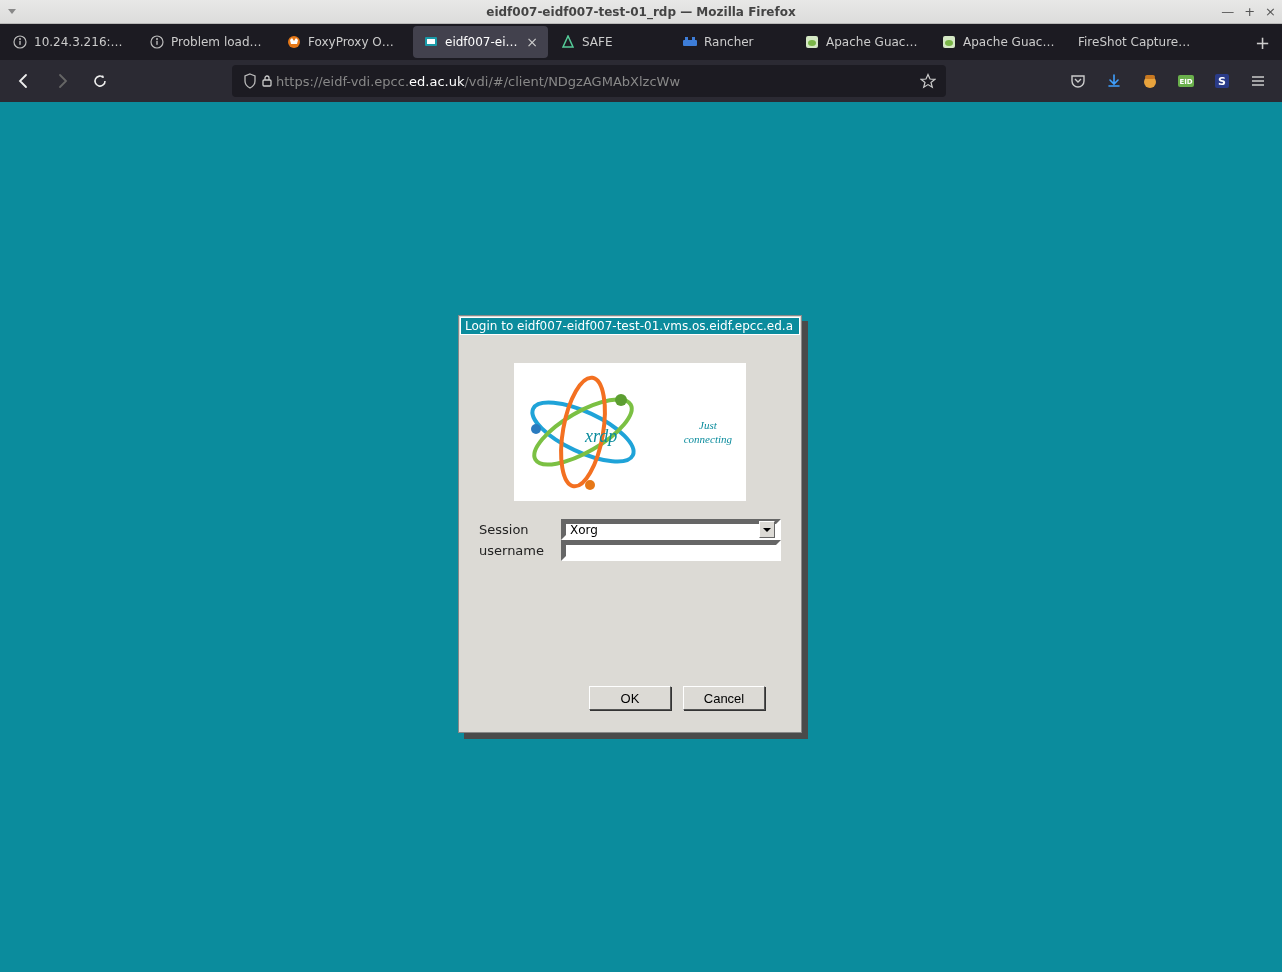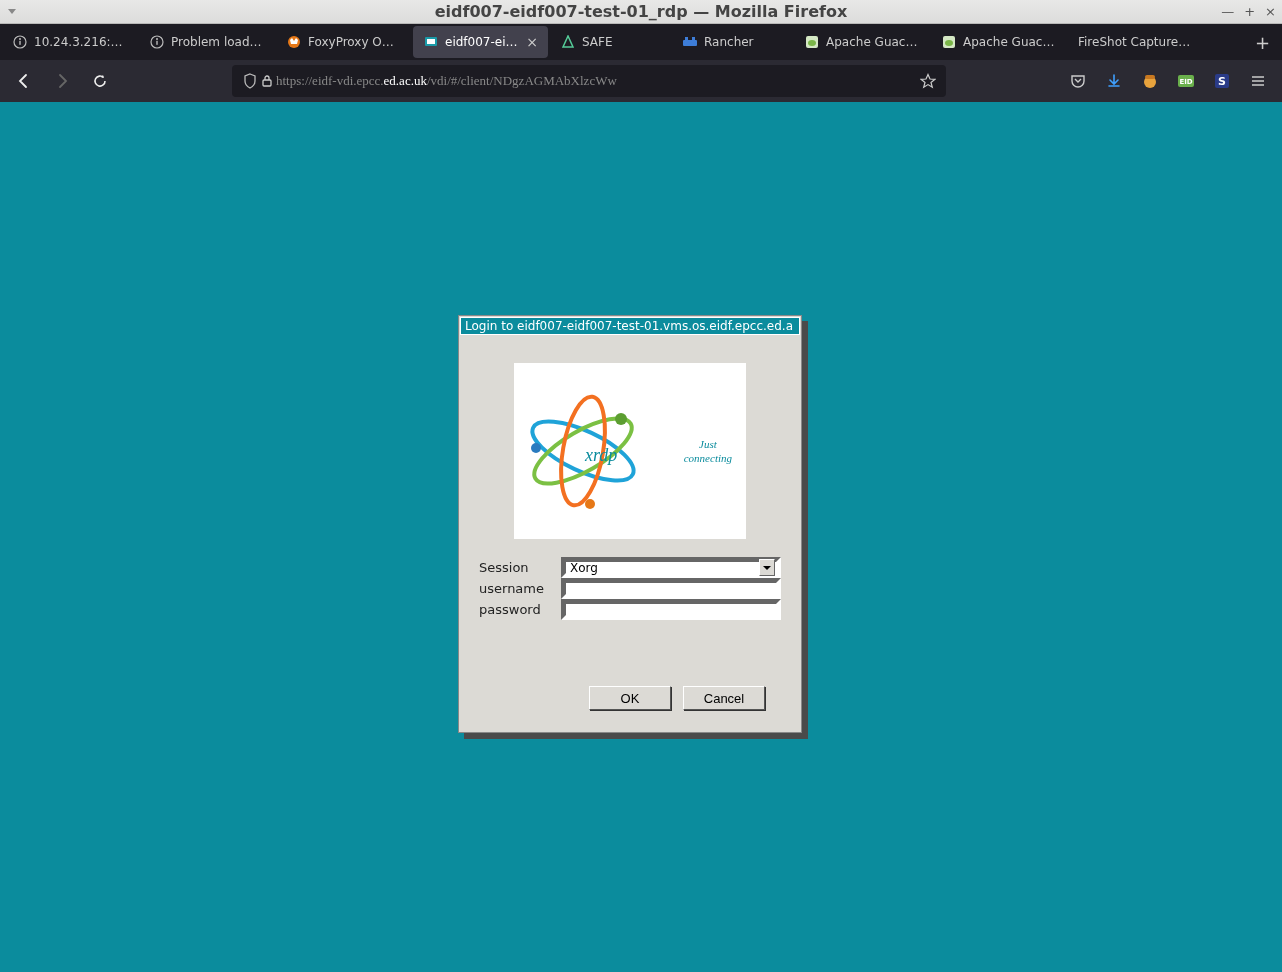--- a/index.html
+++ b/index.html
@@ -21,21 +21,21 @@
   position: relative;
 }
 .desktop-titlebar-dropdown {
   position: absolute;
   left: 8px;
   width: 0; height: 0;
   border-left: 4px solid transparent;
   border-right: 4px solid transparent;
   border-top: 5px solid #888;
 }
-.desktop-titlebar-title { font-weight: bold; color: #444; font-size: 16px; }
+.desktop-titlebar-title { font-weight: bold; color: #444; font-size: 12px; }
 .desktop-titlebar-controls {
   position: absolute; right: 6px; display: flex; gap: 10px; color: #555;
 }
 .desktop-titlebar-controls span { cursor: pointer; }
 
 .browser-window {
   background: #2b2a33;
   height: calc(100% - 24px);
   display: flex;
   flex-direction: column;
@@ -86,21 +86,20 @@
   height: 32px;
   background: #1c1b22;
   border-radius: 4px;
   display: flex;
   align-items: center;
   padding: 0 10px;
   gap: 2px;
   margin: 0 110px 0 110px;
   color: #bbb;
   font-size: 13px;
-  font-family: Liberation Serif, serif;
 }
 .url-text { flex: 1; overflow: hidden; white-space: nowrap; }
 .url-text .dim { color: #888; }
 .url-text .bright { color: #fff; }
 .toolbar-right { display: flex; gap: 4px; align-items: center; }
 
 .content-area {
   flex: 1;
   background: #088395;
   background: #1a9aa8;
@@ -123,21 +122,21 @@
   color: #fff;
   font-size: 12px;
   padding: 1px 4px;
   border: 1px solid #fff;
   margin: 1px;
   white-space: nowrap;
   overflow: hidden;
 }
 .xrdp-logo-area {
   margin: 28px auto 18px;
-  width: 232px; height: 176px;
+  width: 232px; height: 138px;
   background: #fff;
   display: flex;
   align-items: center;
   justify-content: center;
   position: relative;
 }
 .xrdp-logo-text {
   position: absolute;
   right: 14px;
   color: #0b8c9d;
@@ -403,24 +402,20 @@
           <div class="xrdp-label">Session</div>
           <div class="xrdp-select">
             <span>Xorg</span>
             <span class="xrdp-select-arrow"></span>
           </div>
         </div>
         <div class="xrdp-row">
           <div class="xrdp-label">username</div>
           <input class="xrdp-input" type="text" value="" style="">
         </div>
-        <div class="xrdp-row">
-          <div class="xrdp-label">password</div>
-          <input class="xrdp-input" type="password" value="" style="">
-        </div>
       </div>
 
       <div class="xrdp-buttons">
         <button class="xrdp-btn">OK</button>
         <button class="xrdp-btn">Cancel</button>
       </div>
     </div>
 
   </div>
 </div>

